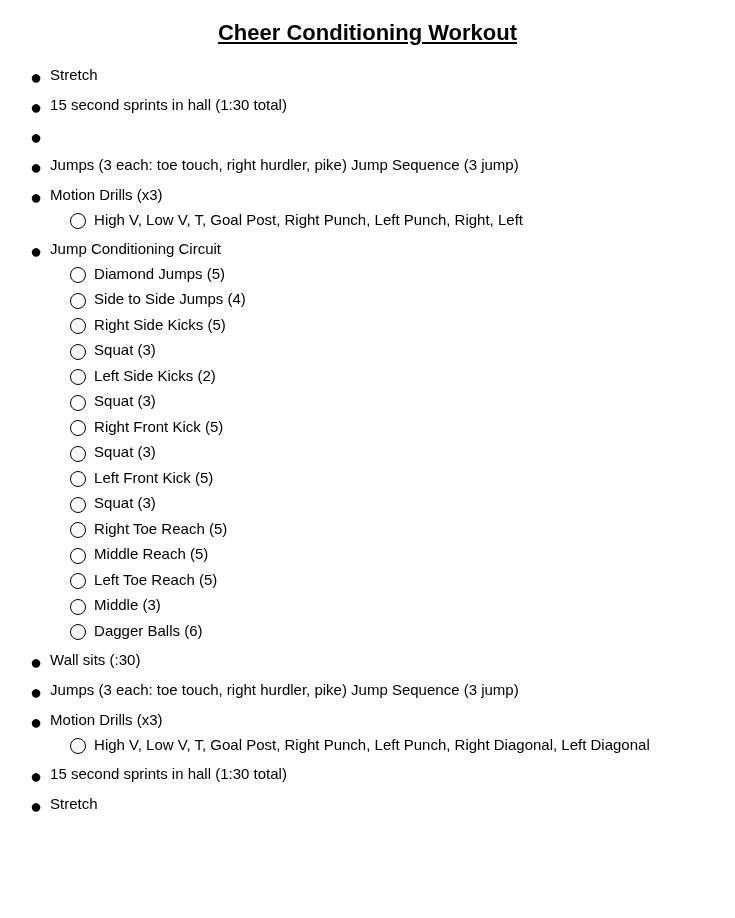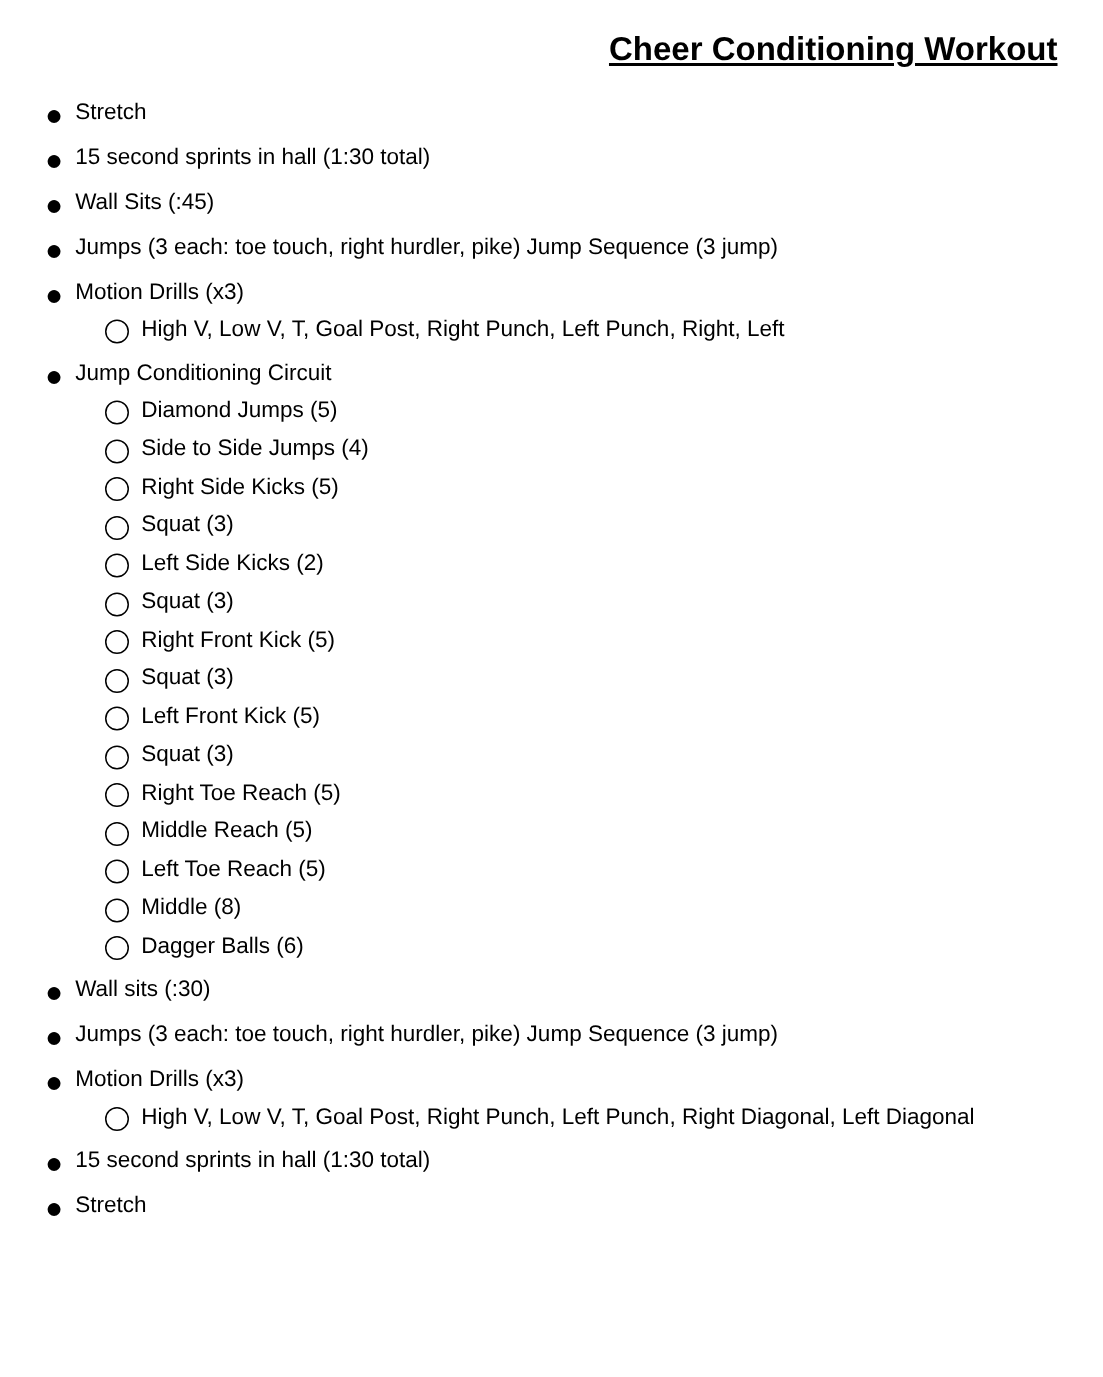--- a/index.html
+++ b/index.html
@@ -12,21 +12,21 @@
       background: #ffffff;
       font-family: Arial, sans-serif;
       font-size: 15px;
       color: #000000;
       width: 735px;
       min-height: 918px;
       padding: 20px 30px 30px 30px;
     }
 
     .page-title {
-      text-align: right;
+      text-align: center;
       font-size: 22px;
       font-weight: bold;
       text-decoration: underline;
       margin-bottom: 18px;
     }
 
     .main-list {
       list-style: none;
       padding: 0;
       margin: 0;
@@ -88,21 +88,20 @@
 <li>
       <span class="bullet-dot">●</span>
       <div class="item-text">Stretch</div>
     </li>
     <li>
       <span class="bullet-dot">●</span>
       <div class="item-text">15 second sprints in hall (1:30 total)</div>
     </li>
     <li>
       <span class="bullet-dot">●</span>
-      <div class="item-text">Wall Sits (:45)</div>
     </li>
     <li>
       <span class="bullet-dot">●</span>
       <div class="item-text">Jumps (3 each: toe touch, right hurdler, pike) Jump Sequence (3 jump)</div>
     </li>
     <li>
       <span class="bullet-dot">●</span>
       <div class="item-text">Motion Drills (x3)<ul class="sub-list">
           <li>
             <span class="sub-bullet"></span>
@@ -160,21 +159,21 @@
           <li>
             <span class="sub-bullet"></span>
             <span class="sub-text">Middle Reach (5)</span>
           </li>
           <li>
             <span class="sub-bullet"></span>
             <span class="sub-text">Left Toe Reach (5)</span>
           </li>
           <li>
             <span class="sub-bullet"></span>
-            <span class="sub-text">Middle (8)</span>
+            <span class="sub-text">Middle (3)</span>
           </li>
           <li>
             <span class="sub-bullet"></span>
             <span class="sub-text">Dagger Balls (6)</span>
           </li>
         </ul></div>
     </li>
     <li>
       <span class="bullet-dot">●</span>
       <div class="item-text">Wall sits (:30)</div>

